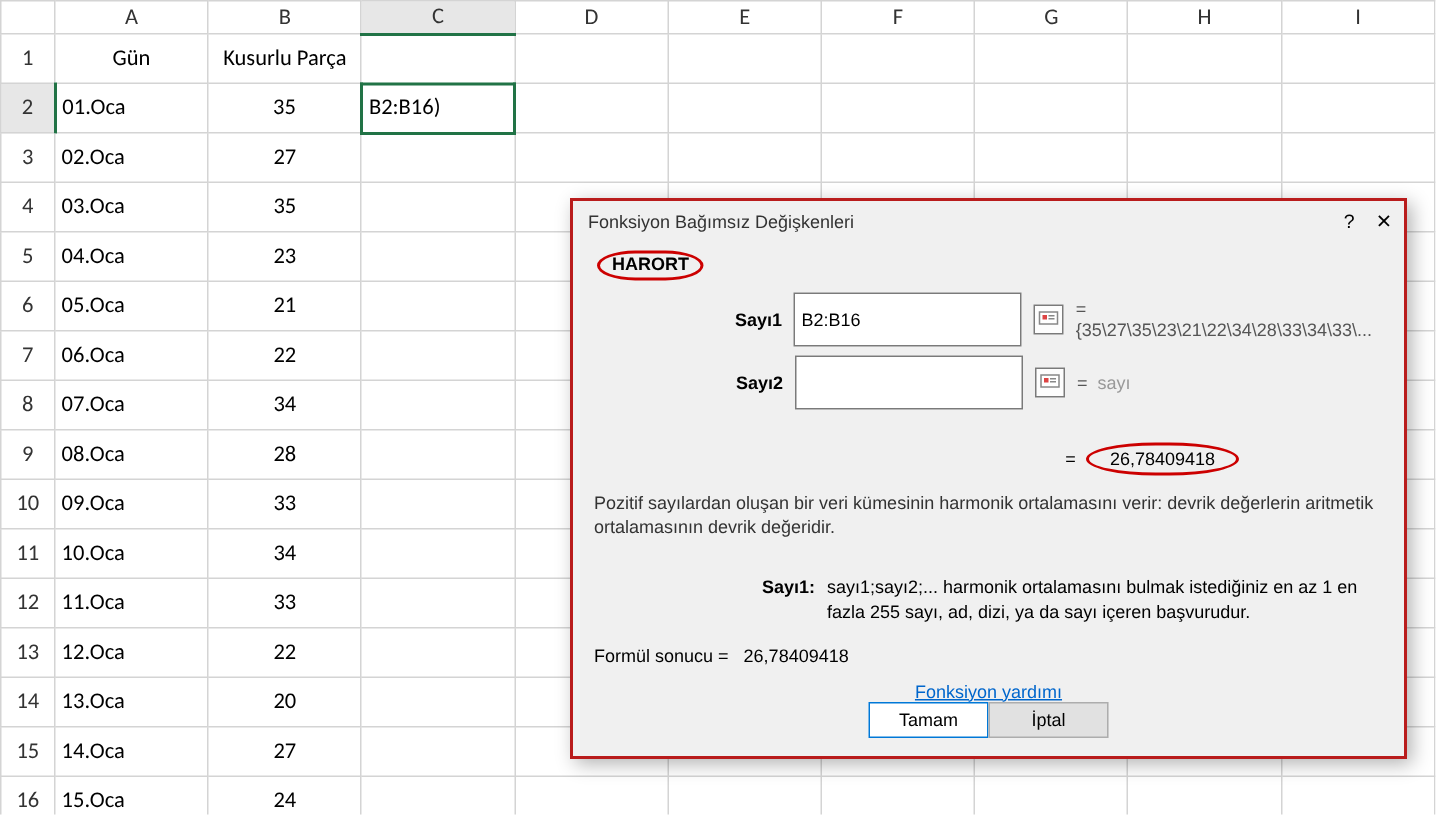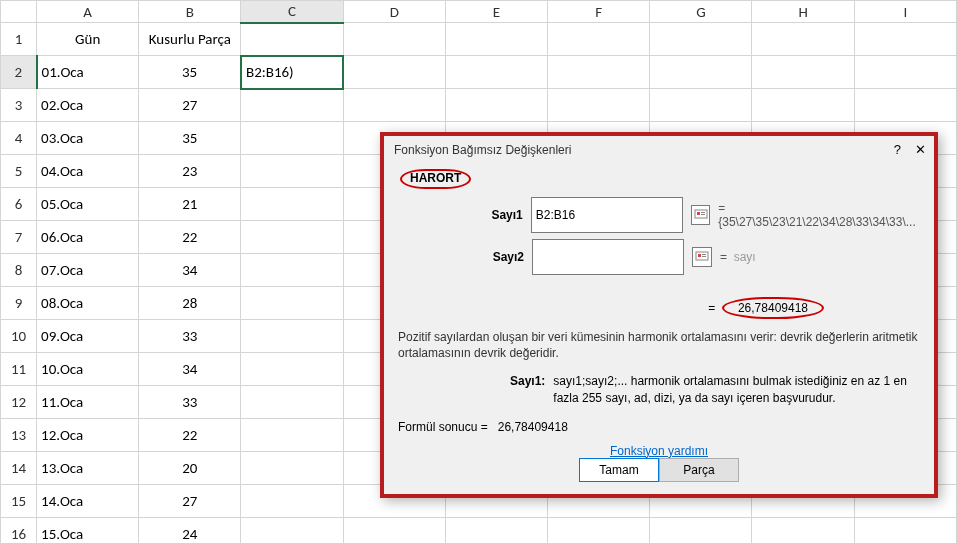--- a/index.html
+++ b/index.html
@@ -67,21 +67,21 @@
       background: #fff;
     }
 
     
     .dialog {
       position: absolute;
       left: 380px;
       top: 132px;
       width: 558px;
       background: #f0f0f0;
-      border: 4px solid #b91c1c;
+      border: 2px solid #b91c1c;
       box-shadow: 3px 3px 12px rgba(0,0,0,.3);
       font-family: "Segoe UI", Tahoma, sans-serif;
       font-size: 12px;
     }
     .dialog-titlebar {
       display: flex;
       align-items: center;
       justify-content: space-between;
       padding: 6px 8px 4px 10px;
       font-size: 12px;
@@ -159,21 +159,21 @@
     }
     .result-circle {
       border: 2px solid #c00;
       border-radius: 50% / 55%;
       padding: 2px 14px;
       display: inline-block;
     }
     .desc {
       color: #333;
       line-height: 1.35;
-      margin-bottom: 12px;
+      margin-bottom: 24px;
     }
     .arg-desc {
       margin: 8px 0 14px 112px;
       line-height: 1.35;
     }
     .arg-desc .lbl {
       font-weight: bold;
       display: inline-block;
       width: 40px;
     }
@@ -483,17 +483,17 @@
 
     <div class="formula-result">
       <span>Formül sonucu =</span>&nbsp;&nbsp;
       <span>26,78409418</span>
     </div>
 
     <div class="footer">
       <span class="help-link">Fonksiyon yardımı</span>
       <span class="btns">
         <span class="btn primary">Tamam</span>
-        <span class="btn">Parça</span>
+        <span class="btn">İptal</span>
       </span>
     </div>
   </div>
 </div>
 
 </body></html>

